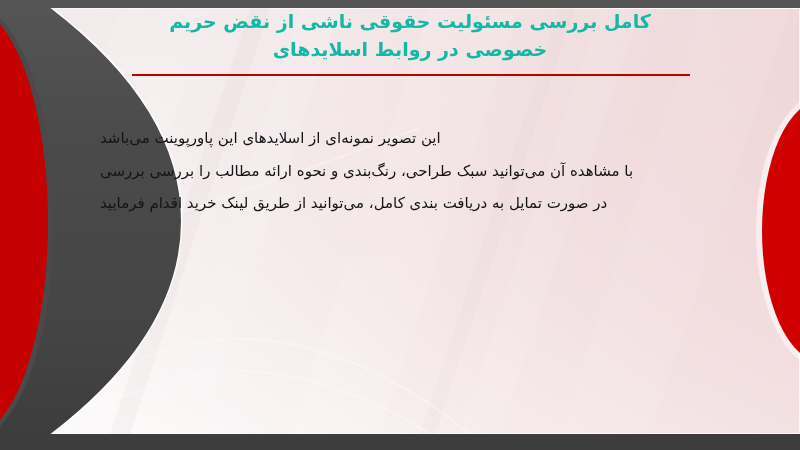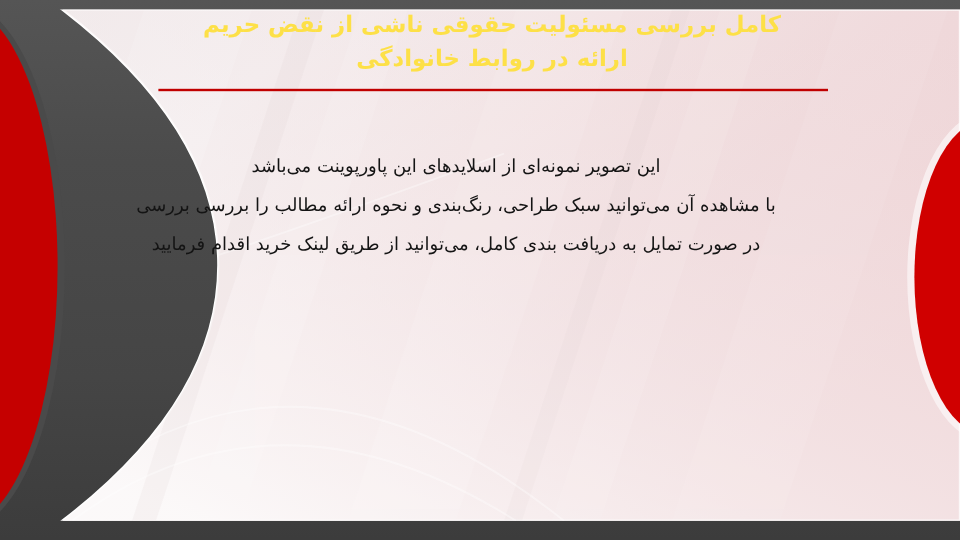--- a/index.html
+++ b/index.html
@@ -94,42 +94,42 @@
     top: 8px;
     left: 120px;
     width: 580px;
     text-align: center;
     direction: rtl;
   }
   .title-line {
     font-family: "DejaVu Sans", "Liberation Sans", sans-serif;
     font-size: 19px;
     font-weight: 700;
-    color: #fde047;
+    color: #14b8a6;
     line-height: 1.45;
     letter-spacing: 0px;
     white-space: nowrap;
   }
   .title-rule {
     position: absolute;
     top: 74px;
     left: 132px;
     width: 558px;
     height: 0;
     border-top: 2px solid #c00000;
   }
 
   
   .body-block {
     position: absolute;
     top: 122px;
     left: 100px;
     width: 560px;
     direction: rtl;
-    text-align: center;
+    text-align: left;
   }
   .body-line {
     font-family: "DejaVu Sans", "Liberation Sans", sans-serif;
     font-size: 15px;
     font-weight: 400;
     color: #141414;
     line-height: 2.17;
     white-space: nowrap;
   }
 </style>
@@ -184,21 +184,21 @@
     </svg>
   </div>
 
   <div class="red-right-halo"></div>
   <div class="red-right"></div>
 
   <div class="content">
 
     <div class="title-block">
       <div class="title-line">کامل بررسی مسئولیت حقوقی ناشی از نقض حریم</div>
-      <div class="title-line">ارائه در روابط خانوادگی</div>
+      <div class="title-line">خصوصی در روابط اسلایدهای</div>
     </div>
 
     <div class="title-rule"></div>
 
     <div class="body-block">
       <div class="body-line">این تصویر نمونه‌ای از اسلایدهای این پاورپوینت می‌باشد</div>
       <div class="body-line">با مشاهده آن می‌توانید سبک طراحی، رنگ‌بندی و نحوه ارائه مطالب را بررسی بررسی</div>
       <div class="body-line">در صورت تمایل به دریافت بندی کامل، می‌توانید از طریق لینک خرید اقدام فرمایید</div>
     </div>
 

